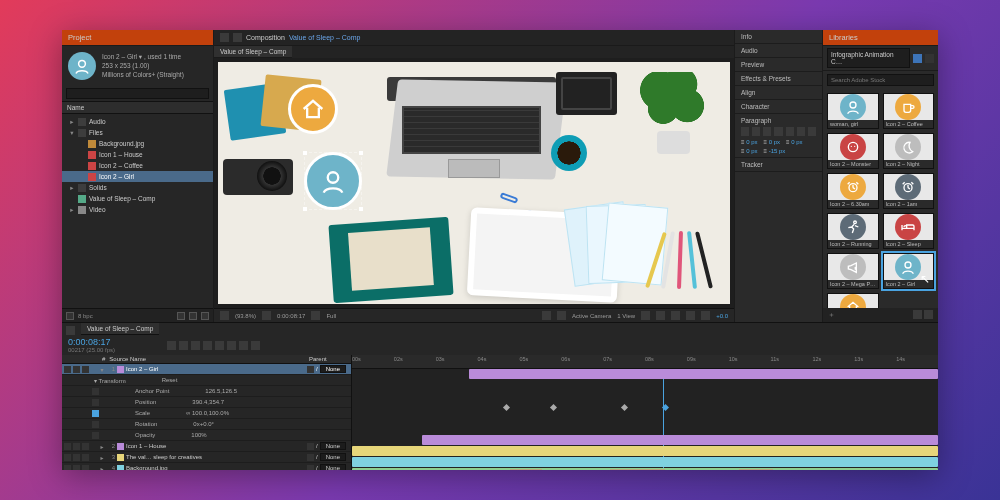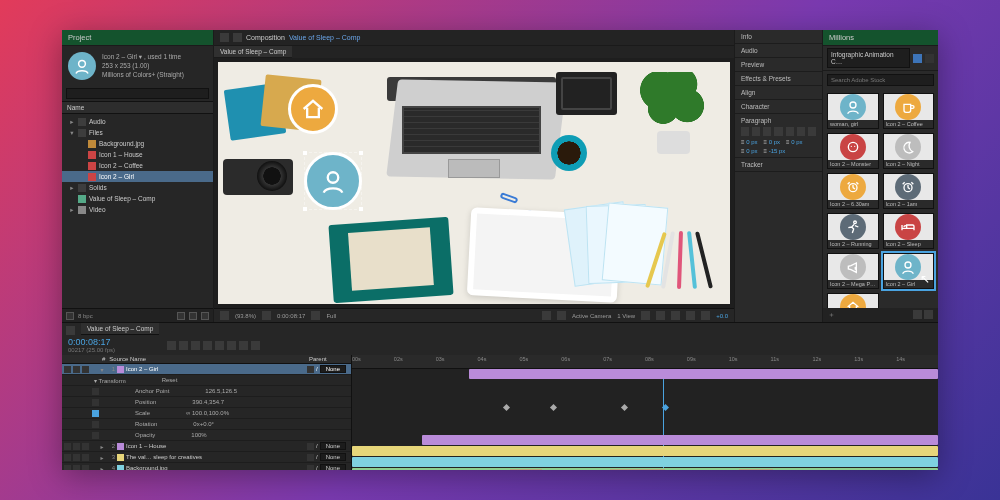--- a/index.html
+++ b/index.html
@@ -14,21 +14,21 @@
     width: 876px; height: 440px;
     background: #2a2a2a;
     display: flex; flex-direction: column;
     font-size: 7px;
     box-shadow: 0 6px 30px rgba(0,0,0,.35);
   }
   
   .top { flex: 1 1 auto; display: flex; min-height: 0; }
   
   .project { width: 152px; background: #262626; display: flex; flex-direction: column; border-right:1px solid #1b1b1b;}
-  .panel-tab { background:#14532d; border-bottom:1px solid #1b1b1b; padding:3px 6px; font-size:7.5px;}
+  .panel-tab { background:#c2410c; border-bottom:1px solid #1b1b1b; padding:3px 6px; font-size:7.5px;}
   .proj-head { display:flex; gap:6px; padding:6px; }
   .avatar { width:28px; height:28px; border-radius:50%; background:#6eb4c9; display:flex;align-items:center;justify-content:center;}
   .avatar svg{width:18px;height:18px;}
   .proj-meta{ font-size:6.5px; color:#aaa; line-height:1.4;}
   .proj-search{height:11px;background:#1e1e1e;margin:2px 4px;border:1px solid #111;}
   .col-head{background:#2d2d2d;padding:2px 5px;border-top:1px solid #111;border-bottom:1px solid #111;font-size:6.5px;}
   .tree{flex:1;overflow:hidden;padding:2px 0;}
   .tree-row{display:flex;align-items:center;gap:3px;padding:1.5px 4px;font-size:6.5px;}
   .tree-row.sel{background:#4a6a8a;color:#fff;}
   .tw{display:inline-block;width:6px;text-align:center;color:#888;}
@@ -349,21 +349,21 @@
           </div>
 <div class="para-vals">
             <span>≡ <b>0 px</b></span>
             <span>≡ <b>-15 px</b></span>
           </div>
         </div>
         <div class="r-section">Tracker</div>
       </div>
 
     <div class="lib" style="position:relative">
-      <div class="panel-tab">Millions</div>
+      <div class="panel-tab">Libraries</div>
       <div class="lib-drop">
         <div class="dd">Infographic Animation C…</div>
         <div class="vw active"></div>
         <div class="vw"></div>
       </div>
       <div class="lib-search">Search Adobe Stock</div>
       <div class="grid" id="libgrid">
           <div class="asset">
             <div class="thumb">
               <div class="circ" style="background:#6eb4c9">

